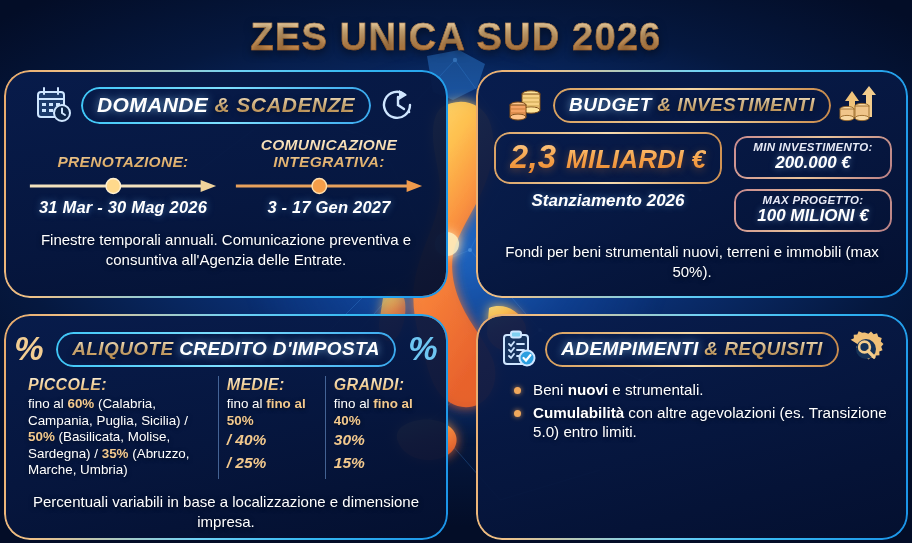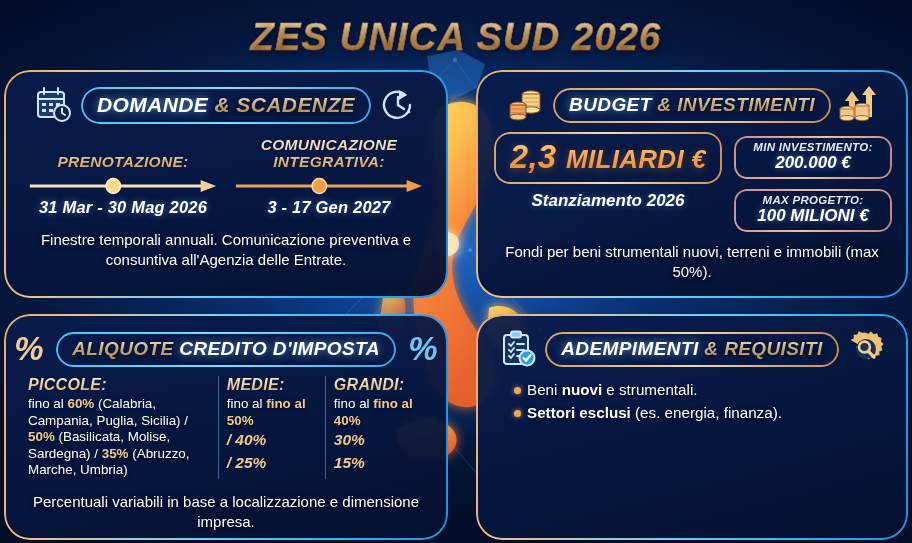--- a/index.html
+++ b/index.html
@@ -28,21 +28,20 @@
   .bg svg.lines { position:absolute; inset:0; width:912px; height:543px; opacity:.5; }
 
   
   .map { position:absolute; left:389px; top:48px; width:150px; height:470px; }
   .map svg { width:100%; height:100%; overflow:visible; }
 
   
   .title {
     position:absolute; top:16px; left:0; right:0; text-align:center;
     font-size:38px; font-weight:bold; letter-spacing:1.2px;
-    font-style:italic;
     background:linear-gradient(180deg,#ffe7bd 0%,#f7c98a 38%,#e09c57 72%,#c97f38 100%);
     -webkit-background-clip:text; background-clip:text; color:transparent;
     -webkit-text-stroke:0.6px rgba(120,62,14,.55);
     text-shadow:0 3px 9px rgba(0,0,0,.55);
     z-index:6;
   }
 
   
   .panel {
     position:absolute; border-radius:24px;
@@ -164,21 +163,21 @@
     -webkit-background-clip:text; background-clip:text; color:transparent;
   }
   .col-t { font-size:13.4px; color:#fff; line-height:1.24; text-shadow:0 1px 4px rgba(0,0,0,.5); }
   .col-t b { color:#f3c98d; font-weight:bold; }
   .col-line { font-size:15.5px; color:#f3c98d; font-weight:bold; font-style:italic; line-height:1.45; }
 
   
   .blist { margin:8px 0 0 22px; list-style:none; }
   .blist li {
     position:relative; color:#fff; font-size:15.2px; line-height:1.29; margin-bottom:3px;
-    padding-left:13px; text-shadow:0 1px 4px rgba(0,0,0,.55);
+    padding-left:19px; text-shadow:0 1px 4px rgba(0,0,0,.55);
   }
   .blist li::before {
     content:""; position:absolute; left:0; top:7px; width:7px; height:7px; border-radius:50%;
     background:#f0a85c; box-shadow:0 0 5px rgba(240,160,80,.8);
   }
   .blist li b { font-weight:bold; }
 
   .bud-note { margin-top:10px; }
 </style>
 </head>
@@ -466,15 +465,15 @@
                  .9-3.3-2.6-2.6 2.2-2.6L6 9.1l3.2-1.4L9 4.2l3.5-.2L13.9 .8 17.3 2.1z" transform="translate(-1.5 1.5) scale(1.02)" fill="#f0c077"></path>
         <circle cx="20" cy="20" r="10" fill="#143157"></circle>
         <circle cx="18.5" cy="18" r="5.4" fill="none" stroke="#f3cd8d" stroke-width="2.6"></circle>
         <path d="M22 22 L28 28" stroke="#f3cd8d" stroke-width="3.2" stroke-linecap="round"></path>
       </svg>
     </span>
   </div>
 
   <ul class="blist">
     <li><span>Beni </span><b>nuovi</b><span> e strumentali.</span></li>
-    <li><b>Settori esclusi</b><span> (es. energia, finanza).</span></li>
+    <li><b>Cumulabilità</b><span> con altre agevolazioni (es. Transizione 5.0) entro limiti.</span></li>
   </ul>
 </section>
 
 </body></html>

